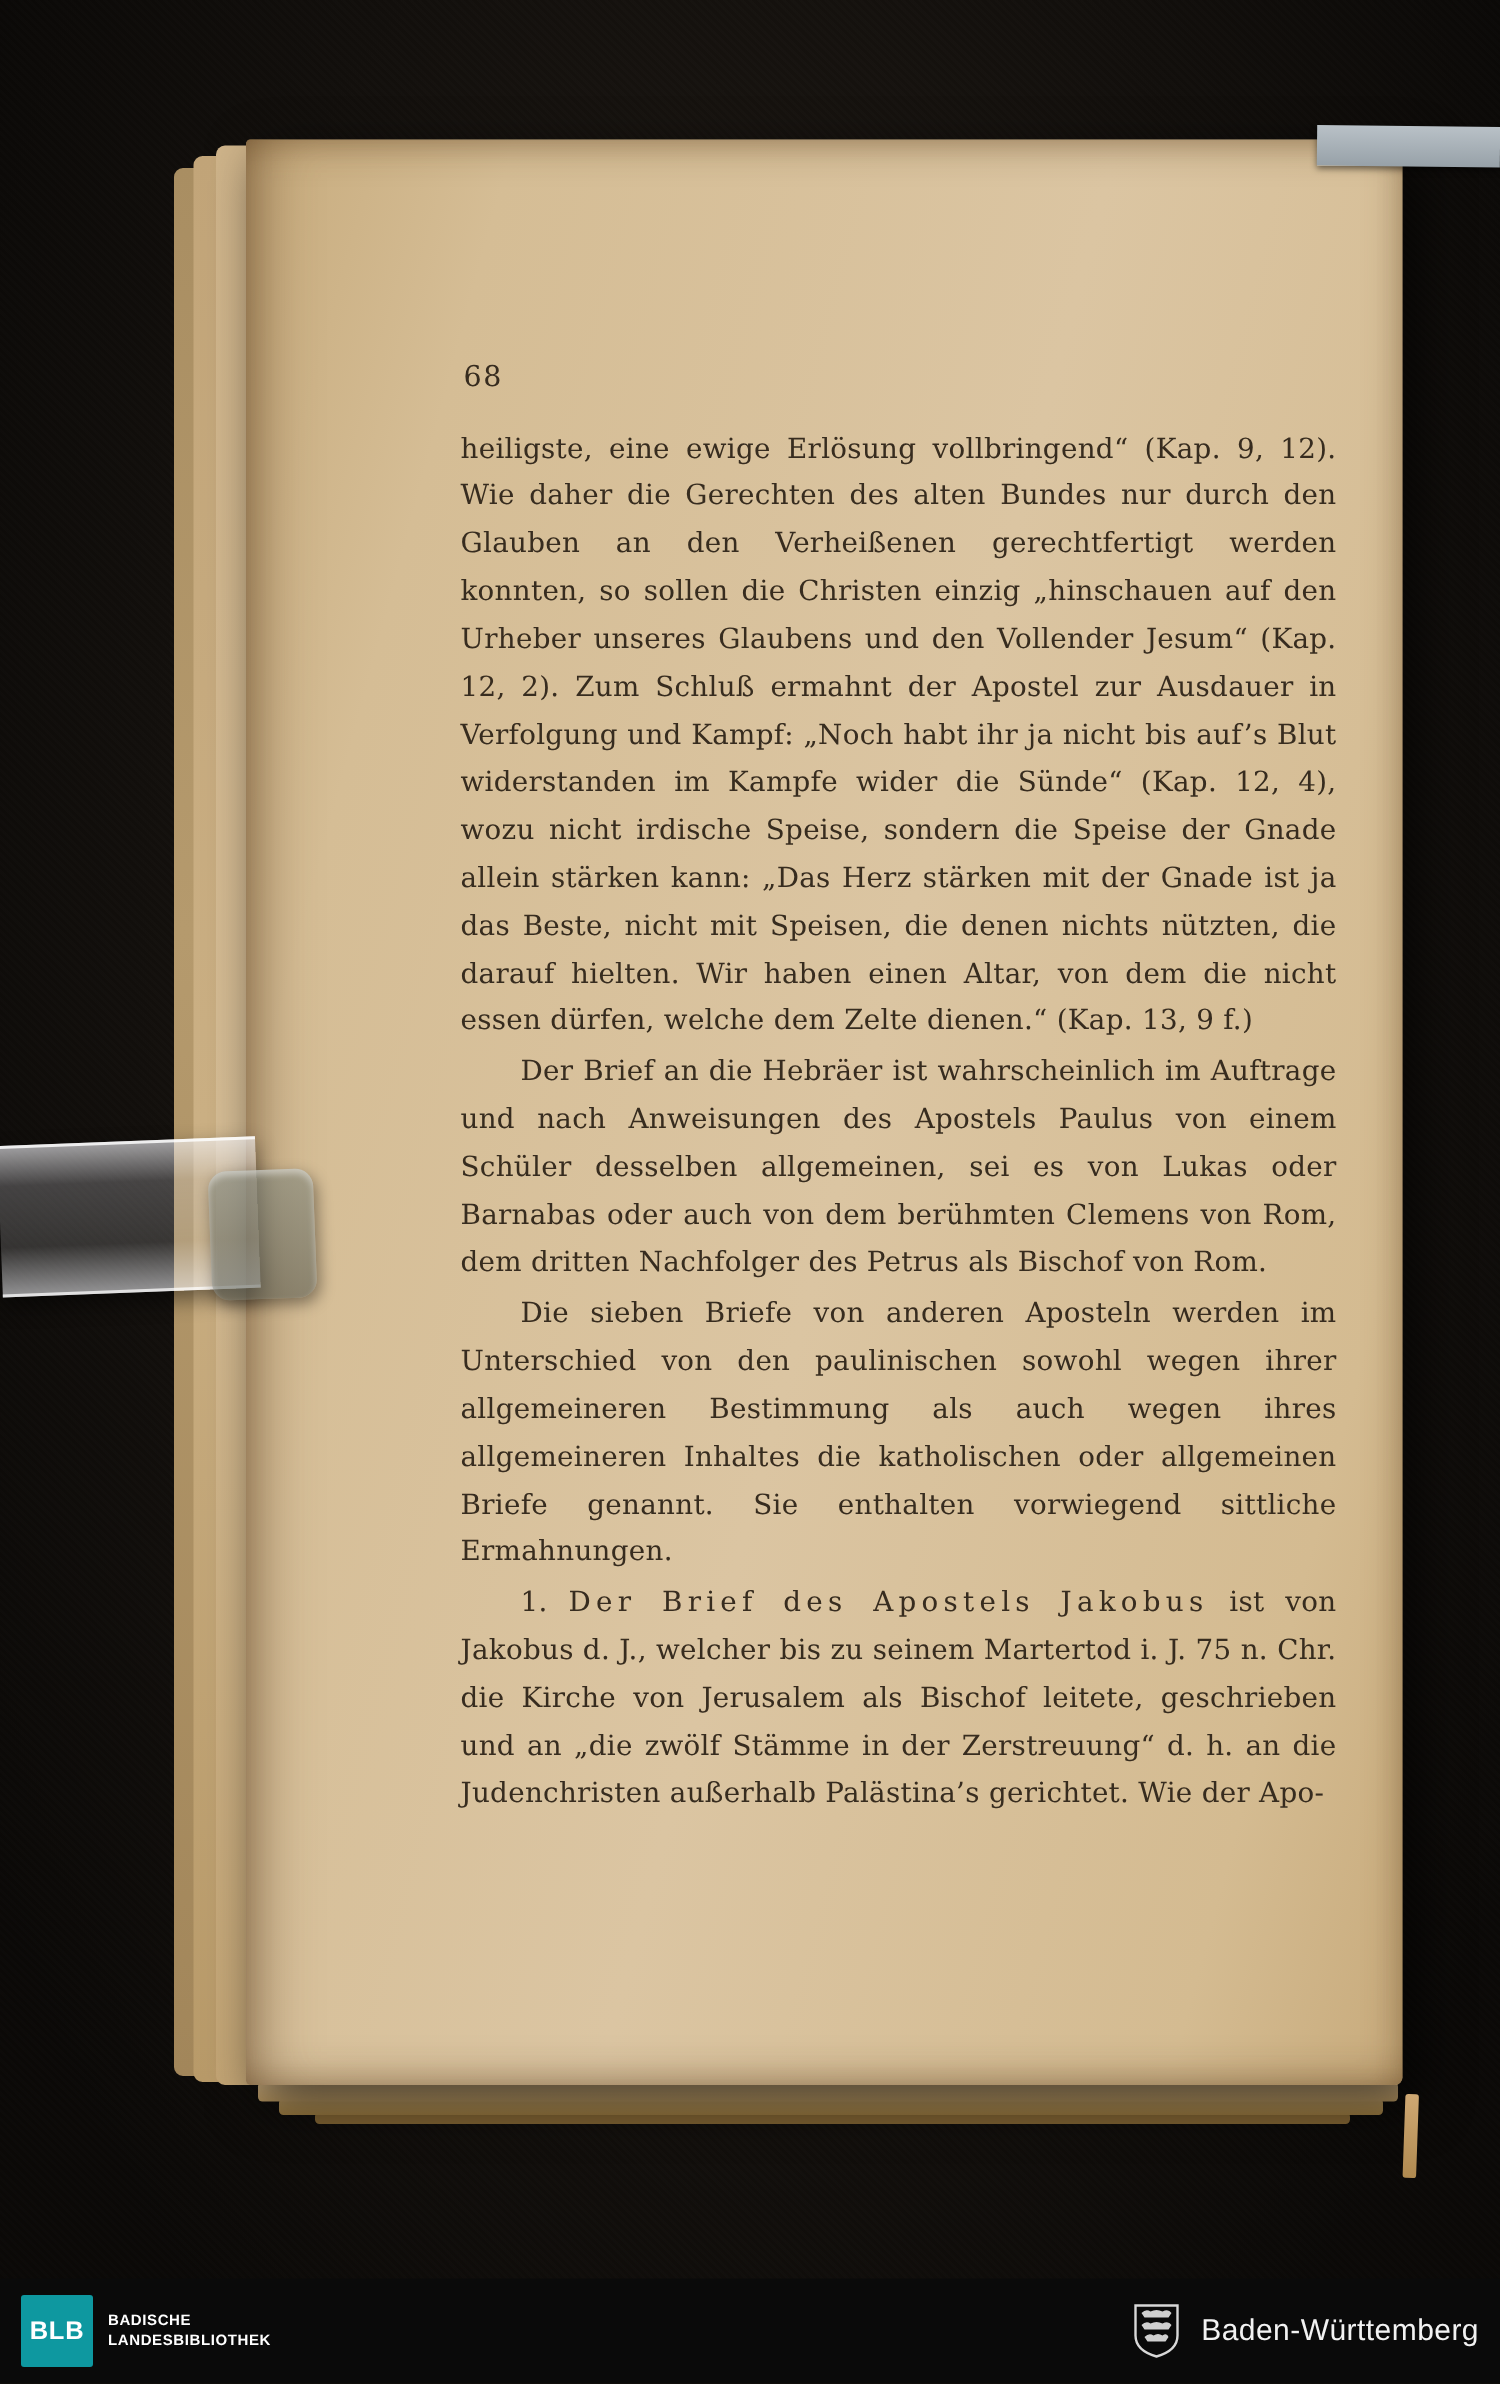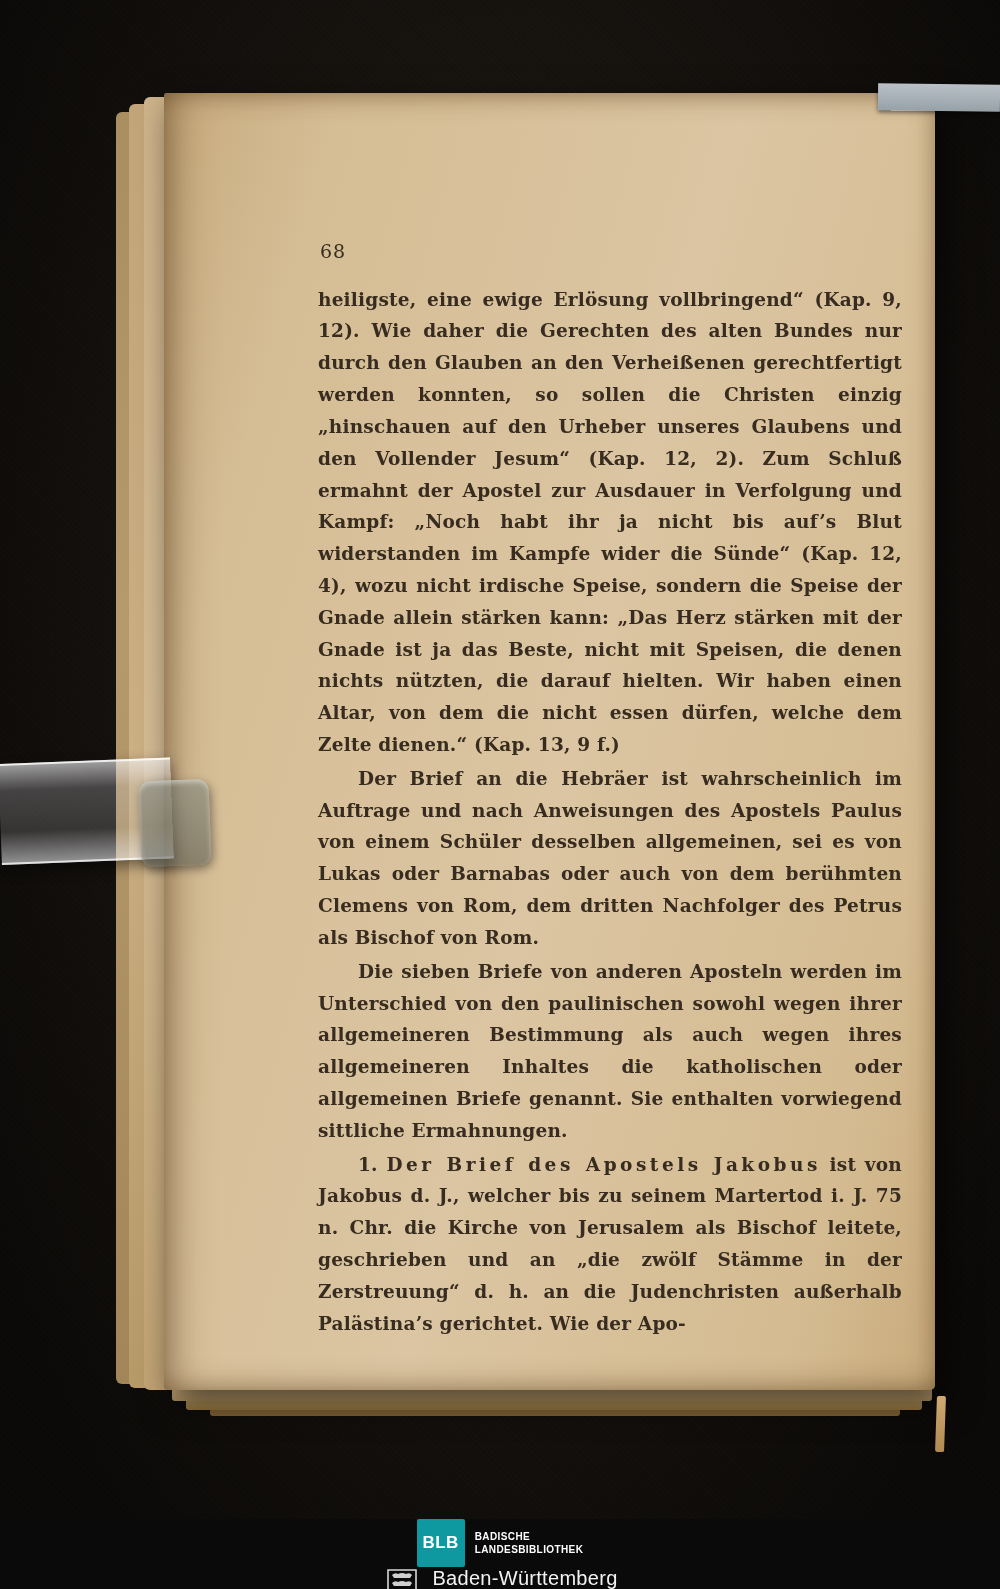--- a/index.html
+++ b/index.html
@@ -41,35 +41,35 @@
       10px 12px 34px rgba(0,0,0,0.65),
       inset 28px 0 40px -22px rgba(92,62,30,0.6),
       inset -14px 0 28px -16px rgba(100,70,35,0.45),
       inset 0 14px 26px -14px rgba(100,70,35,0.5),
       inset 0 -16px 28px -16px rgba(100,70,35,0.5);
     border-radius: 3px 5px 5px 3px;
     overflow: hidden;
   }
   .text-block {
     position: absolute;
-    left: 154px; top: 142px;
+    left: 143px; top: 142px;
     width: 584px;
     color: #372c1f;
     font-size: 18.5px;
     line-height: 1.72;
     letter-spacing: 0.2px;
     text-align: justify;
   }
   .page-number {
     display: block;
     font-size: 19px;
     margin: 0 0 16px 2px;
     letter-spacing: 1px;
   }
-  .para { margin: 0 0 2px 0; font-weight: bold; }
+  .para { margin: 0 0 2px 0; }
   .para.indent { text-indent: 40px; }
   .section-heading {
     text-align: center;
     font-size: 17px;
     font-weight: bold;
     letter-spacing: 0.6px;
     margin: 30px 0 26px 0;
     text-indent: 0;
   }
   .emph-spaced { letter-spacing: 3.5px; }
@@ -123,21 +123,20 @@
     position: absolute;
     left: 0; bottom: 0;
     width: 1000px; height: 70px;
     background: #0a0a0a;
     display: flex;
     align-items: center;
     justify-content: space-between;
     padding: 0 14px;
     box-sizing: border-box;
     font-family: "Liberation Sans", sans-serif;
-    flex-direction: column;
   }
   .footer-left { display: flex; align-items: center; gap: 10px; }
   .blb-logo {
     width: 48px; height: 48px;
     background: #0e98a0;
     color: #ffffff;
     font-weight: bold;
     font-size: 17px;
     display: flex;
     align-items: center;
@@ -145,21 +144,21 @@
     letter-spacing: 0.5px;
     border-radius: 2px;
   }
   .library-name {
     color: #ffffff;
     font-weight: bold;
     font-size: 10px;
     line-height: 1.3;
     letter-spacing: 0.4px;
   }
-  .footer-right { display: flex; gap: 10px; }
+  .footer-right { display: flex; align-items: center; gap: 10px; }
   .coat-of-arms { width: 40px; height: 40px; }
   .region-name {
     color: #f2f2f2;
     font-size: 20px;
     letter-spacing: 0.3px;
   }
 </style>
 </head>
 <body>
 

